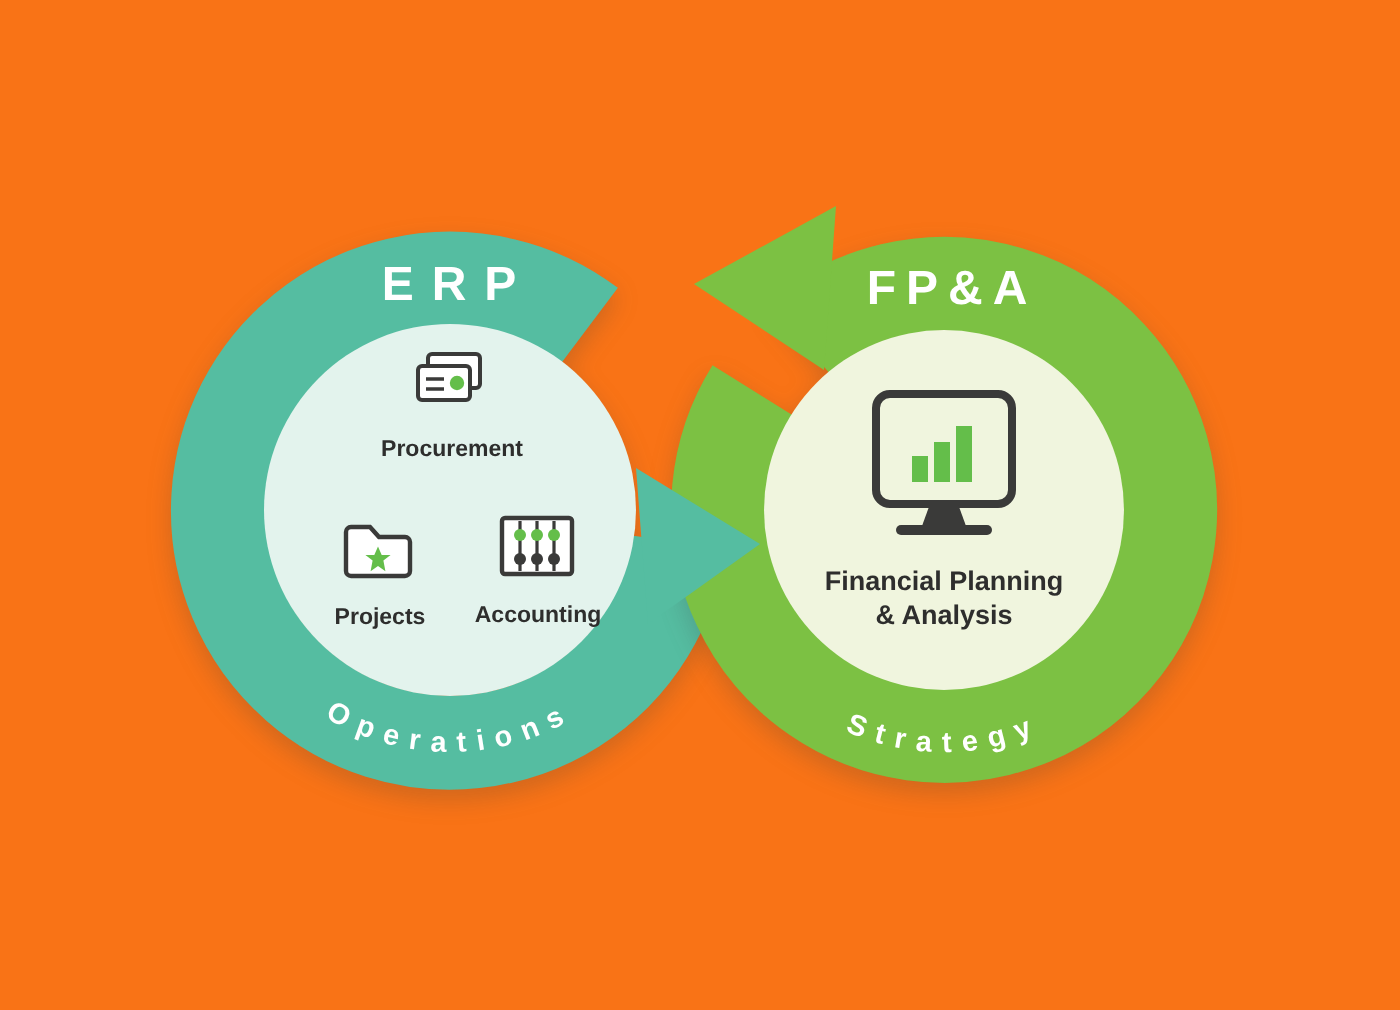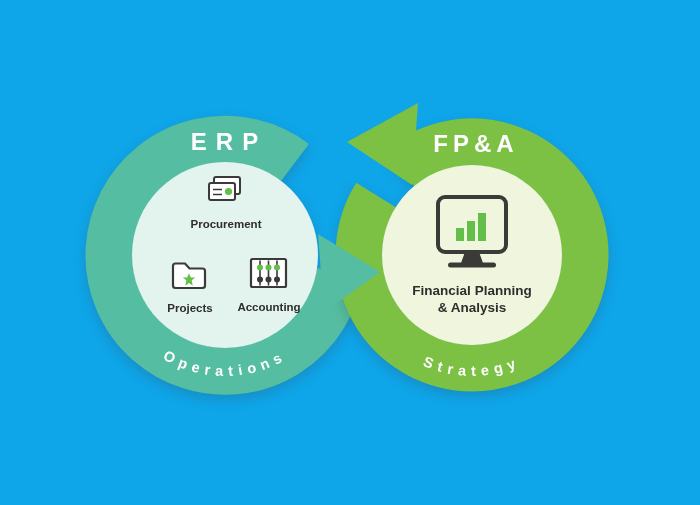--- a/index.html
+++ b/index.html
@@ -1,19 +1,19 @@
 <!DOCTYPE html>
 <html style="--teal: #55BDA1; --teal_inner: #E3F3ED; --green: #7CC143; --green_inner: #F0F5DE; --icon_dark: #3A3A39; --accent_green: #64BE4A; --label_dark: #2E2E2D; --title_white: #FFFFFF;"><head>
 <meta charset="utf-8">
 <style>
   html,body{margin:0;padding:0;background:#ffffff;}
   .canvas{
     position:relative;
     width:700px;height:505px;
-    background:#0ea5e9;
+    background:#f97316;
     font-family:"Liberation Sans", sans-serif;
     overflow:hidden;
   }
   svg{display:block;}
   .ringTeal{stroke:var(--teal);fill:none;stroke-width:47;}
   .ringGreen{stroke:var(--green);fill:none;stroke-width:47;}
   .innerTeal{fill:var(--teal_inner);}
   .innerGreen{fill:var(--green_inner);}
   .headTeal{fill:var(--teal);}
   .headGreen{fill:var(--green);}

